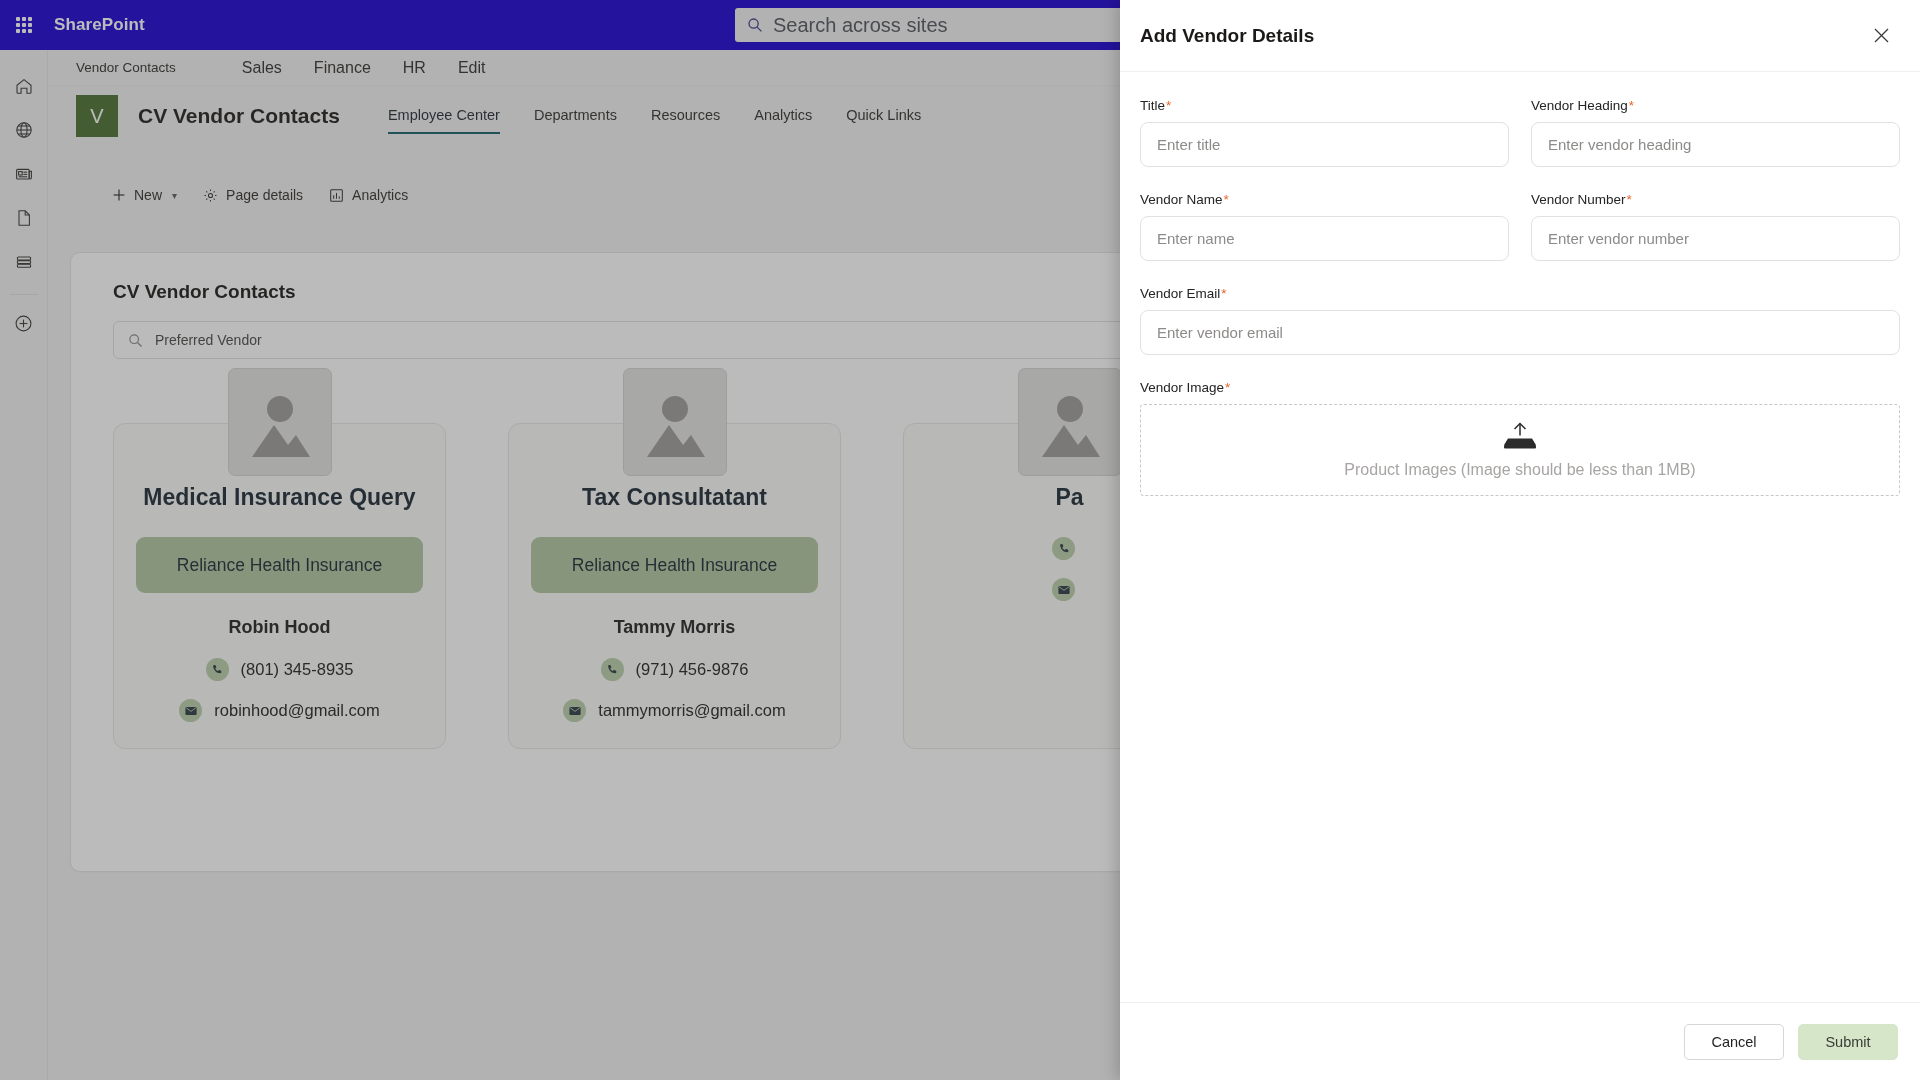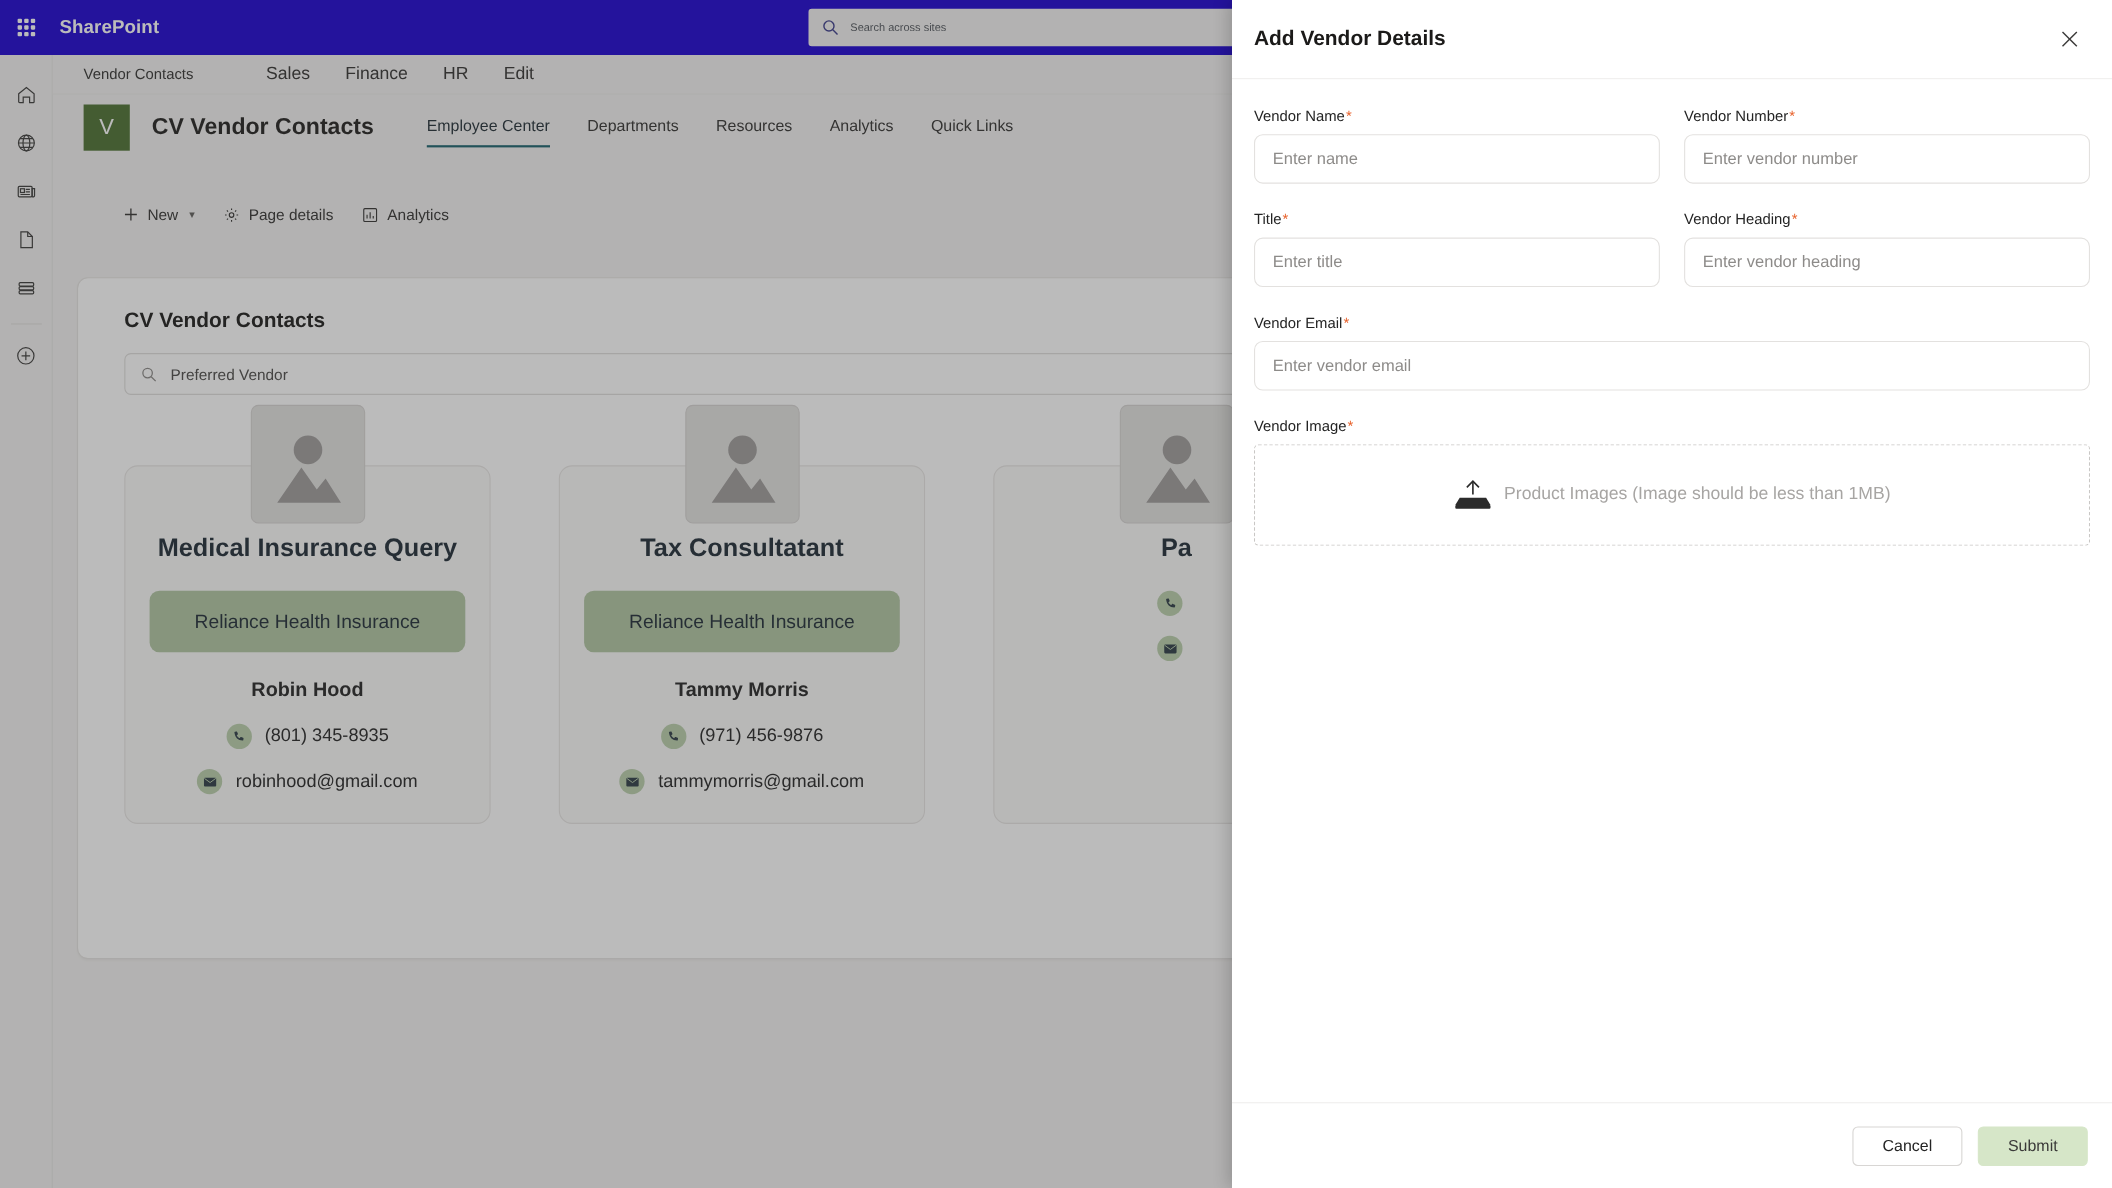--- a/index.html
+++ b/index.html
@@ -24,21 +24,21 @@
     cursor: pointer;
   }
   .waffle-grid { display: grid; grid-template-columns: repeat(3, 4px); gap: 2px; }
   .waffle-grid i { width: 4px; height: 4px; background: #fff; border-radius: 1px; display: block; }
   .suite-title { color: #fff; font-size: 17px; font-weight: 600; margin-left: 6px; letter-spacing: .1px; }
   .suite-search {
     position: absolute; left: 735px; top: 8px; width: 430px; height: 34px;
     background: #f3f2f1; border-radius: 3px; display: flex; align-items: center; padding: 0 12px;
   }
   .suite-search .mag { width: 16px; height: 16px; margin-right: 10px; flex: none; }
-  .suite-search span { font-size: 10px; color: #51555c; }
+  .suite-search span { font-size: 20px; color: #51555c; }
 
   
   .rail {
     position: absolute; top: 50px; left: 0; width: 48px; bottom: 0;
     background: #f3f2f1; border-right: 1px solid #e6e5e4;
     display: flex; flex-direction: column; align-items: center; padding-top: 14px;
   }
   .rail-item {
     width: 40px; height: 44px; display: flex; align-items: center; justify-content: center;
     cursor: pointer; color: #3b3a39;
@@ -153,21 +153,21 @@
   .flabel .req { color: #e8622c; margin-left: 1px; }
   .finput {
     width: 100%; height: 45px; border: 1px solid #e3e1df; border-radius: 8px;
     padding: 0 16px; font-size: 15px; color: #242424; background: #fff;
     font-family: "Liberation Sans", sans-serif; outline: none;
   }
   .finput::placeholder { color: #8d8b89; }
 
   .dropzone {
     width: 100%; height: 92px; border: 1px dashed #c9c7c5; border-radius: 4px;
-    display: flex; flex-direction: row; align-items: center; justify-content: center;
+    display: flex; flex-direction: column; align-items: center; justify-content: center;
     gap: 10px; cursor: pointer; background: #fff;
   }
   .dz-text { font-size: 16px; color: #a7a5a3; }
 
   .panel-foot {
     height: 78px; border-top: 1px solid #efeeed; flex: none;
     display: flex; align-items: center; justify-content: flex-end; gap: 14px; padding-right: 22px;
   }
   .btn {
     height: 36px; min-width: 100px; border-radius: 5px; font-size: 14.5px;
@@ -416,44 +416,44 @@
             <line x1="15" y1="2" x2="2" y2="15"></line>
         </svg>
       </button>
     </div>
 
     <div class="panel-body">
 
       <div class="grid2">
         <div class="field half">
           <label class="flabel">
+            <span>Title</span><span class="req">*</span>
+          </label>
+          <input class="finput" type="text" placeholder="Enter title" style="">
+        </div>
+        <div class="field half">
+          <label class="flabel">
+            <span>Vendor Heading</span><span class="req">*</span>
+          </label>
+          <input class="finput" type="text" placeholder="Enter vendor heading" style="">
+        </div>
+      </div>
+
+      <div class="grid2">
+        <div class="field half">
+          <label class="flabel">
             <span>Vendor Name</span><span class="req">*</span>
           </label>
           <input class="finput" type="text" placeholder="Enter name" style="">
         </div>
         <div class="field half">
           <label class="flabel">
             <span>Vendor Number</span><span class="req">*</span>
           </label>
           <input class="finput" type="text" placeholder="Enter vendor number" style="">
-        </div>
-      </div>
-
-      <div class="grid2">
-        <div class="field half">
-          <label class="flabel">
-            <span>Title</span><span class="req">*</span>
-          </label>
-          <input class="finput" type="text" placeholder="Enter title" style="">
-        </div>
-        <div class="field half">
-          <label class="flabel">
-            <span>Vendor Heading</span><span class="req">*</span>
-          </label>
-          <input class="finput" type="text" placeholder="Enter vendor heading" style="">
         </div>
       </div>
 
       <div class="field full">
         <label class="flabel">
           <span>Vendor Email</span><span class="req">*</span>
         </label>
         <input class="finput" type="text" placeholder="Enter vendor email" style="">
       </div>
 

